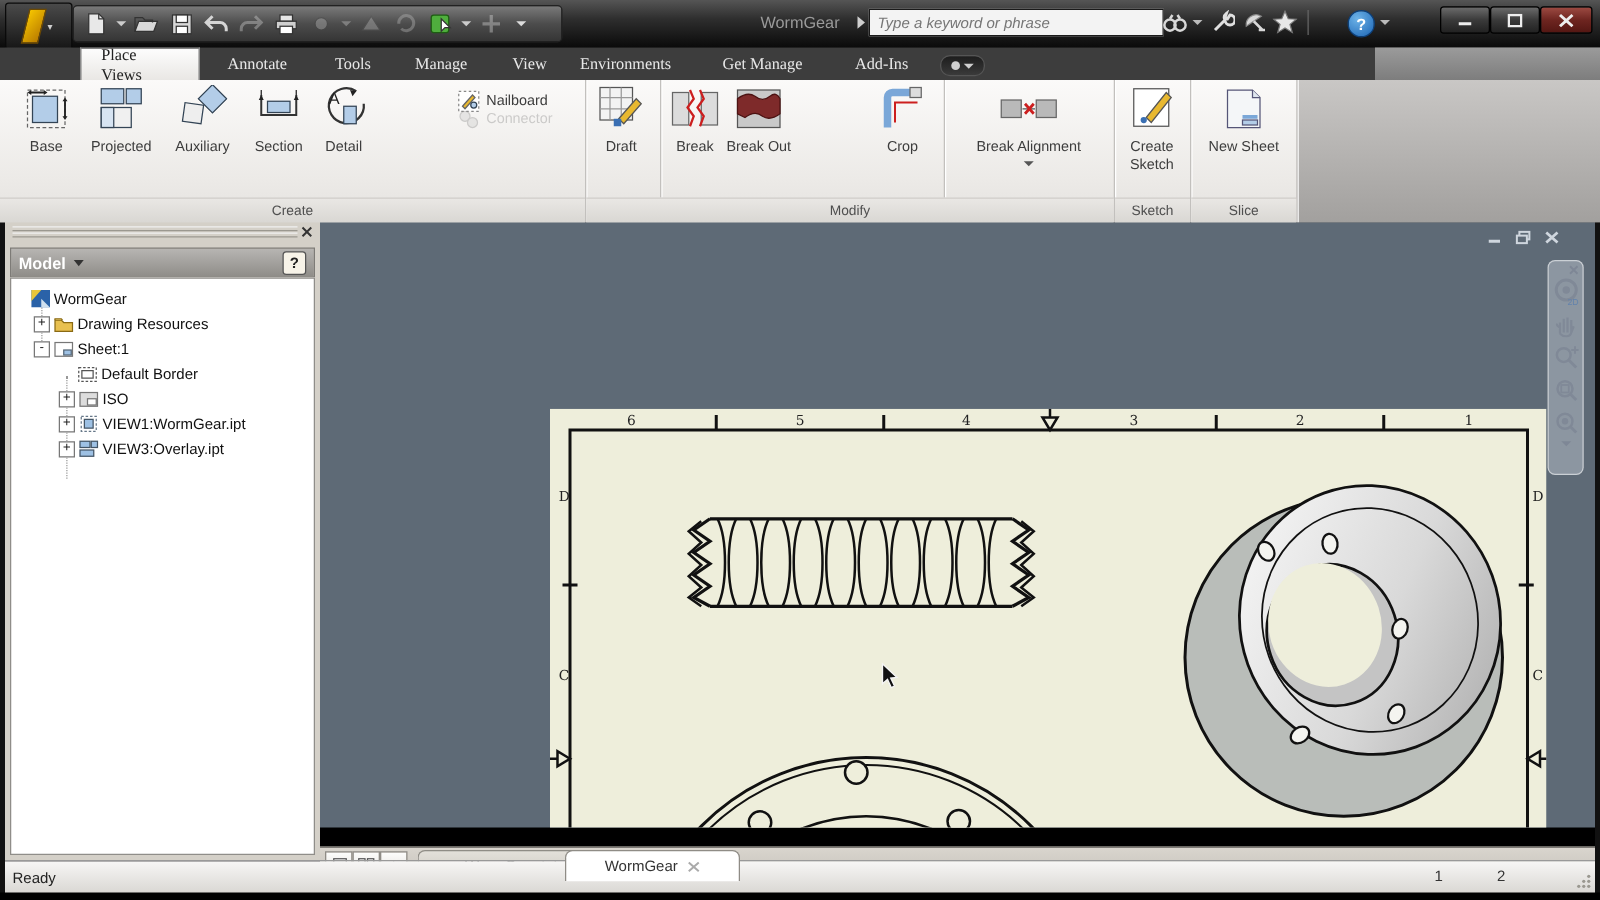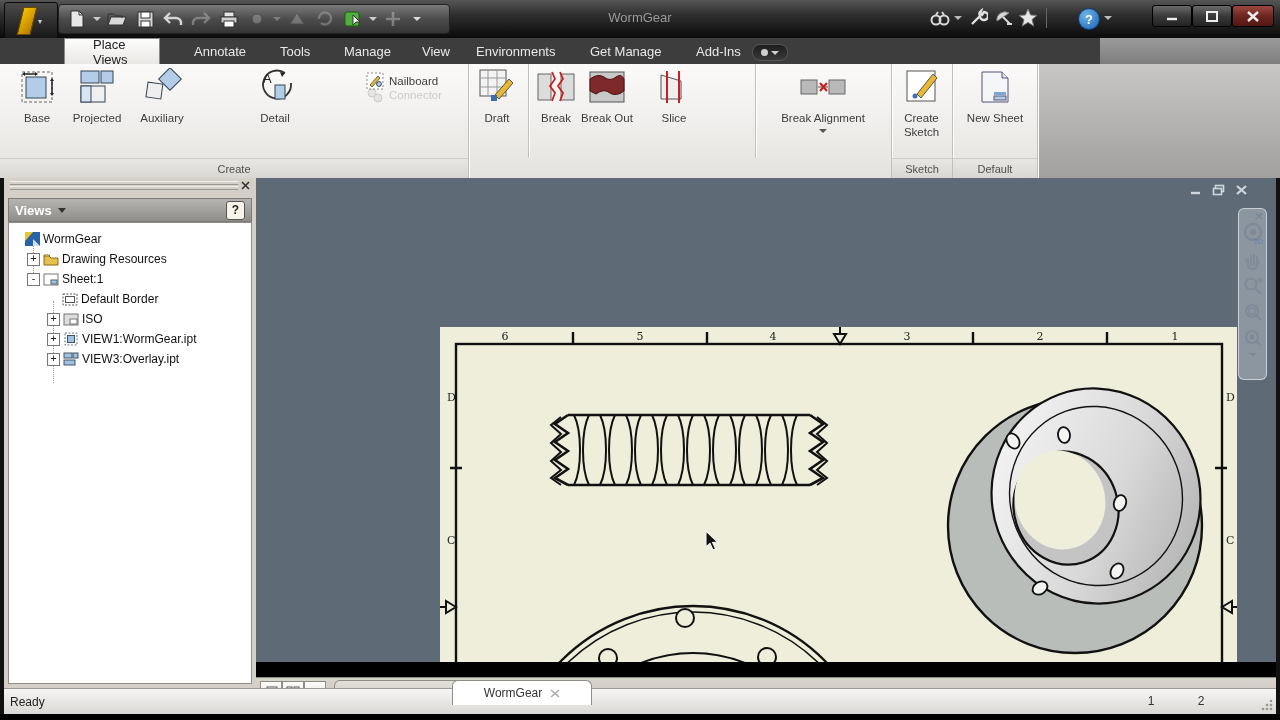--- a/index.html
+++ b/index.html
@@ -31,21 +31,21 @@
     color:#fff;font-weight:bold;font-size:13px;display:flex;align-items:center;justify-content:center;border:1px solid #0d3f78;}
   .winbtn{top:5px;height:20px;border:1px solid #000;border-radius:3px;
     background:linear-gradient(#6b6b6b,#3a3a3a 50%,#222);display:flex;align-items:center;justify-content:center;}
   #btn-close{background:linear-gradient(#9c4a42,#6e2520 50%,#541713);}
 
   
   #tabrow{left:0;top:38px;width:1280px;height:26px;background:#3d3d3d;}
   #tabrow .frame-right{position:absolute;left:1100px;top:0;width:180px;height:26px;
      background:linear-gradient(#9b9b9b,#7d7d7d);}
   .rtab{position:absolute;top:0;height:26px;display:flex;align-items:center;justify-content:center;
-    color:#e8e8e8;font-size:13px;padding:0 28px;}
+    color:#e8e8e8;font-size:13px;padding:0 16px;font-family:Liberation Serif, serif;}
   .rtab.active{background:linear-gradient(#fdfdfd,#e9e7e4);color:#222;border:1px solid #8a8a8a;border-bottom:none;box-sizing:border-box;}
   #tab-pill{position:absolute;left:752px;top:6px;width:34px;height:15px;border-radius:8px;
     background:linear-gradient(#1d1d1d,#3a3a3a);border:1px solid #555;display:flex;align-items:center;justify-content:center;gap:3px;}
   #tab-pill .dot{width:7px;height:7px;border-radius:50%;background:#cfcfcf;}
   #tab-pill .car{width:0;height:0;border-left:4px solid transparent;border-right:4px solid transparent;border-top:4px solid #cfcfcf;}
 
   
   #ribbon{left:0;top:64px;width:1280px;height:114px;background:linear-gradient(#fbfaf9,#eceae7 70%,#e4e2df);}
   #ribbon-right{left:1038px;top:64px;width:242px;height:114px;background:linear-gradient(#c9c7c5,#a2a09e);}
   .pfoot{top:158px;height:20px;background:linear-gradient(#e9e7e4,#d8d6d2);border-top:1px solid #cfcdc9;
@@ -178,20 +178,24 @@
       </span>
       <span class="caret-dn" style="border-top-color:#ccc"></span>
       <span class="qicon dim">
         <svg width="16" height="16">
             <path d="M8,1 v14 M1,8 h14" stroke="#ddd" stroke-width="2.6"></path>
           </svg>
       </span>
       <span class="caret-dn" style="border-top-color:#ddd;margin-left:4px"></span>
     </div>
     <div id="win-title" class="abs">WormGear</div>
+    <div id="searchwrap" class="abs">
+      <div id="search-arrow"></div>
+      <input id="search" placeholder="Type a keyword or phrase" style="">
+    </div>
     <span class="tbicon abs" style="left:930px;top:9px">
       <svg width="20" height="18">
           <circle cx="6" cy="11" r="4.5" fill="none" stroke="#d8d8d8" stroke-width="2"></circle>
           <circle cx="14" cy="11" r="4.5" fill="none" stroke="#d8d8d8" stroke-width="2"></circle>
           <path d="M6,6 L8,3 M14,6 L12,3" stroke="#d8d8d8" stroke-width="2"></path>
         </svg>
     </span>
     <span class="caret-dn abs" style="left:954px;top:16px;border-top-color:#bbb"></span>
     <span class="tbicon abs" style="left:968px;top:8px">
       <svg width="20" height="20">
@@ -275,20 +279,31 @@
   </div>
   <div class="rbtn" style="left:130px;width:64px">
     <div class="ric">
       <svg width="40" height="38">
           <rect x="20" y="3" width="16" height="16" fill="#b3cde8" stroke="#345" transform="rotate(45 28 11)"></rect>
           <rect x="5" y="15" width="15" height="15" fill="#eee" stroke="#345" transform="rotate(8 12 22)"></rect>
         </svg>
     </div>
     <div class="rlb">Auxiliary</div>
   </div>
+  <div class="rbtn" style="left:194px">
+    <div class="ric">
+      <svg width="40" height="38">
+          <path d="M6,8 v16 h28 v-16" fill="none" stroke="#333" stroke-width="1.6"></path>
+          <rect x="11" y="13" width="18" height="9" fill="#b3cde8" stroke="#345"></rect>
+          <path d="M6,8 l-2,4 h4 z M34,8 l-2,4 h4 z" fill="#222"></path>
+          <path d="M6,8 v-4 M34,8 v-4" stroke="#222"></path>
+        </svg>
+    </div>
+    <div class="rlb">Section</div>
+  </div>
   <div class="rbtn" style="left:248px;width:54px">
     <div class="ric">
       <svg width="40" height="40">
           <path d="M30,6 a14,14 0 1 0 6,10" fill="none" stroke="#333" stroke-width="1.8"></path>
           <path d="M30,6 l-5,-1 2,5 z" fill="#222"></path>
           <rect x="20" y="18" width="10" height="14" fill="#b3cde8" stroke="#345"></rect>
           <text x="8" y="16" font-size="13" font-family="Liberation Sans,sans-serif" fill="#222">A</text>
         </svg>
     </div>
     <div class="rlb">Detail</div>
@@ -332,28 +347,29 @@
   </div>
   <div class="rbtn" style="left:574px;width:66px">
     <div class="ric">
       <svg width="40" height="36">
           <rect x="3" y="3" width="34" height="30" fill="#c9c9c9" stroke="#555"></rect>
           <path d="M3,10 q8,-6 14,-2 q6,5 12,0 q5,-4 8,2 l0,12 q-8,6 -14,2 q-6,-5 -14,1 l-6,-3 z" fill="#7e2a2a" stroke="#4c1212"></path>
         </svg>
     </div>
     <div class="rlb">Break Out</div>
   </div>
-  <div class="rbtn" style="left:652px;width:44px">
-    <div class="ric">
-      <svg width="38" height="36">
-          <path d="M6,6 L26,12 L26,30 L6,30 Z" fill="#efefef" stroke="#555"></path>
-          <path d="M12,2 v32 M24,2 v32" stroke="#cc1f1f" stroke-width="2"></path>
-        </svg>
-    </div>
-    <div class="rlb">Slice</div>
+  <div class="rbtn" style="left:698px;width:48px">
+    <div class="ric">
+      <svg width="40" height="38">
+          <path d="M8,34 V10 a4,4 0 0 1 4,-4 H34" fill="none" stroke="#7aa7d8" stroke-width="6"></path>
+          <path d="M14,30 V14 H32" fill="none" stroke="#cc1f1f" stroke-width="1.6"></path>
+          <rect x="26" y="2" width="9" height="8" fill="#ddd" stroke="#666"></rect>
+        </svg>
+    </div>
+    <div class="rlb">Crop</div>
   </div>
   <div class="rbtn" style="left:762px;width:122px">
     <div class="ric">
       <svg width="46" height="22">
           <rect x="1" y="4" width="16" height="14" fill="#b9b9b9" stroke="#666"></rect>
           <rect x="29" y="4" width="16" height="14" fill="#b9b9b9" stroke="#666"></rect>
           <path d="M18,11 h10" stroke="#555"></path>
           <path d="M20,7 l7,8 M27,7 l-7,8" stroke="#cc1f1f" stroke-width="2.2"></path>
         </svg>
     </div>
@@ -385,36 +401,37 @@
     <div class="rlb">New Sheet</div>
   </div>
 
   <div class="pdiv abs" style="left:468px"></div>
   <div class="pdiv abs" style="left:528px;height:94px"></div>
   <div class="pdiv abs" style="left:755px;height:94px"></div>
   <div class="pdiv abs" style="left:891px"></div>
   <div class="pdiv abs" style="left:952px"></div>
   <div class="pdiv abs" style="left:1037px"></div>
   <div class="pfoot abs" style="left:0;width:468px">Create</div>
+  <div class="pfoot abs" style="left:469px;width:422px">Modify</div>
   <div class="pfoot abs" style="left:892px;width:60px">Sketch</div>
-  <div class="pfoot abs" style="left:953px;width:84px">Default</div>
+  <div class="pfoot abs" style="left:953px;width:84px">Slice</div>
 
   <div id="edge-l" class="abs"></div>
   <div id="edge-r" class="abs"></div>
 
   <div id="browser" class="abs">
     <div id="grips">
       <div class="gripline" style="top:3px"></div>
       <div class="gripline" style="top:8px"></div>
       <svg id="bclose">
           <path d="M2,2 L9,9 M9,2 L2,9" stroke="#333" stroke-width="1.6"></path>
         </svg>
     </div>
     <div id="bheader" class="abs">
-      <span class="mtitle">Views</span>
+      <span class="mtitle">Model</span>
       <span class="mcar"></span>
       <span id="bhelp">?</span>
     </div>
     <div id="btree" class="abs">
       <div class="treeline" style="left:24px;top:18px;height:40px"></div>
       <div class="treeline" style="left:44px;top:78px;height:82px"></div>
 
       <div class="trow" style="padding-left:12px;margin-top:6px">
         <span class="ticon">
           <svg width="15" height="14">

